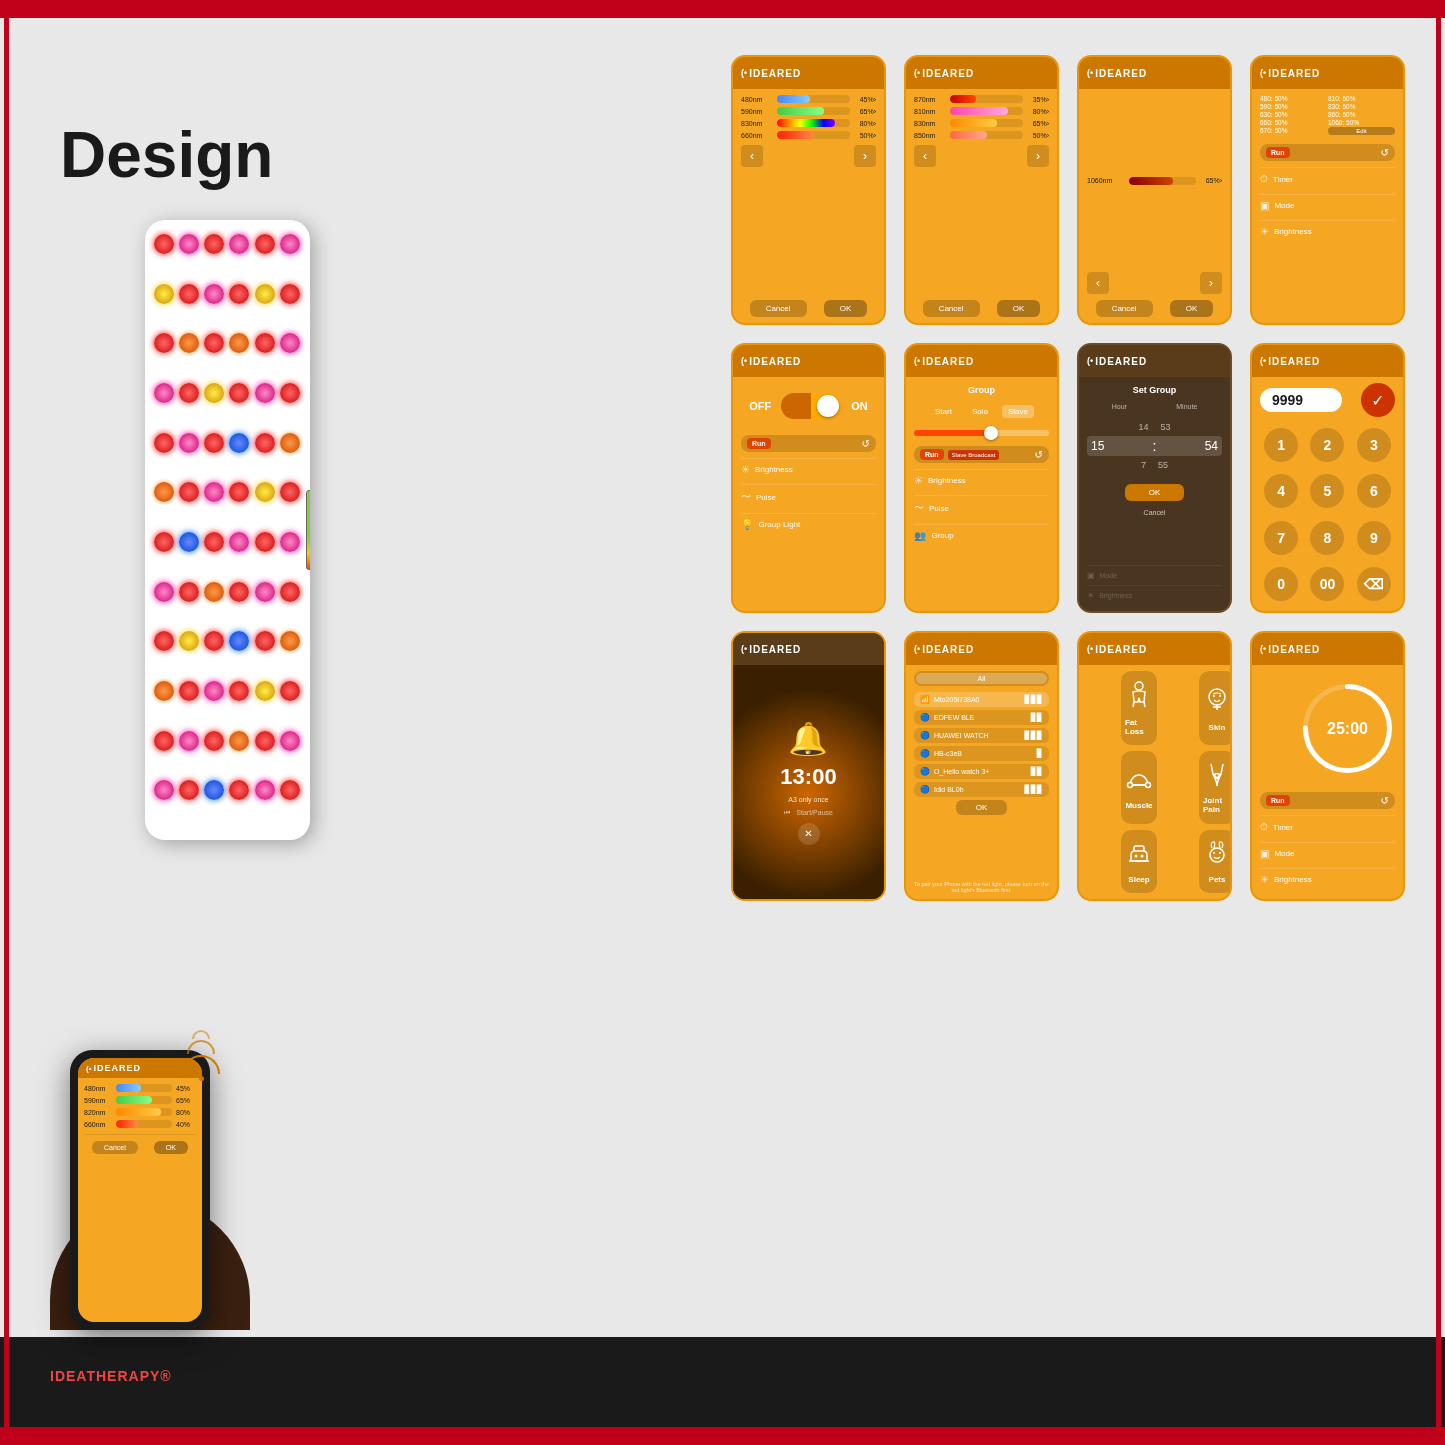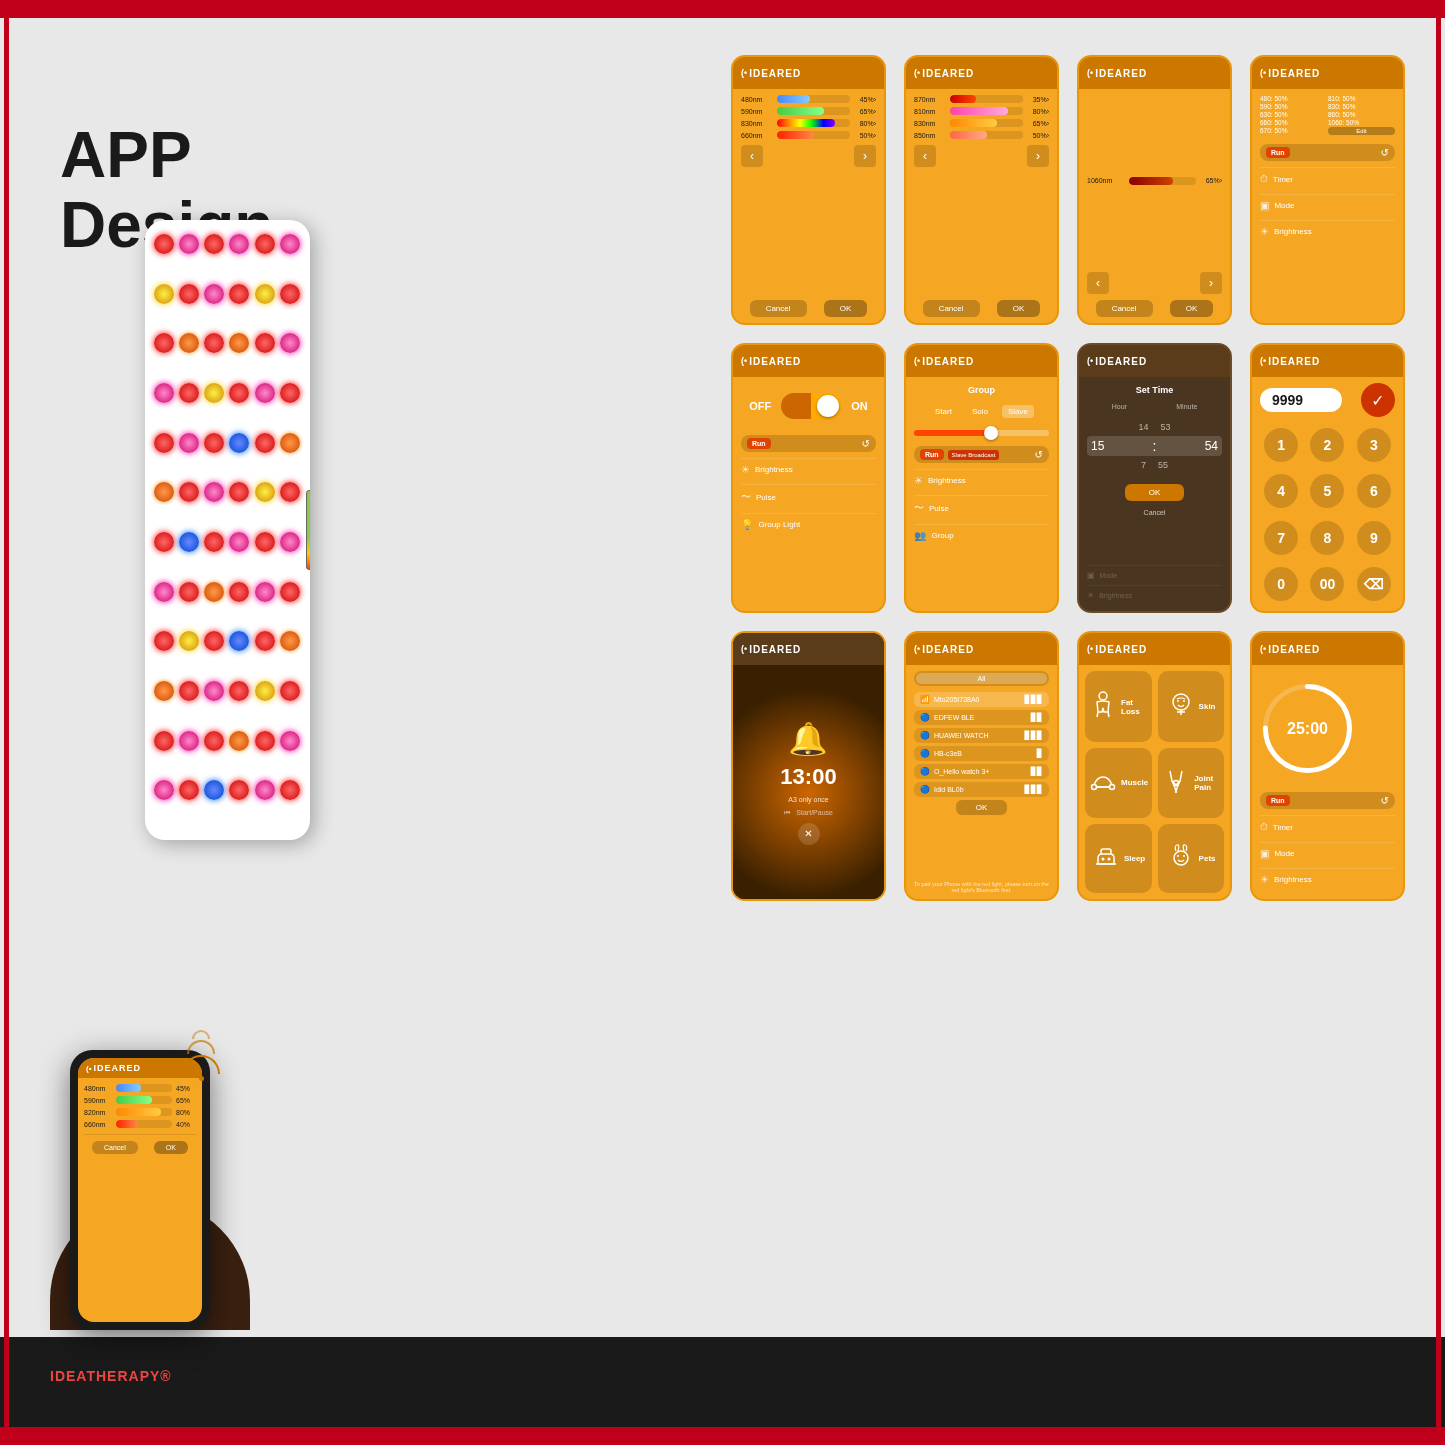--- a/index.html
+++ b/index.html
@@ -384,37 +384,38 @@
       display: grid;
       grid-template-columns: 1fr 1fr;
       gap: 6px;
       flex: 1;
       padding: 6px;
     }
     .mode-card {
       background: rgba(0,0,0,0.15);
       border-radius: 10px;
       display: flex;
-      flex-direction: row;
+      flex-direction: column;
       align-items: center;
       justify-content: center;
       gap: 4px;
       padding: 8px 4px;
+      margin-left: 36px;
     }
     .mode-label {
       font-size: 8px;
       color: white;
       font-weight: bold;
     }
 
     
     .timer-circle-container {
       display: flex;
       align-items: center;
-      justify-content: flex-start;
+      justify-content: flex-end;
       padding: 10px 0;
     }
 
     
     .screen-logo {
       display: flex;
       align-items: center;
       gap: 2px;
     }
     .screen-logo .bracket {
@@ -540,21 +541,20 @@
 
 <div class="bottom-bar"></div>
 
 <div class="footer">
   <div class="footer-logo">
     <span>IDEATHERAPY</span><span style="font-size:14px;vertical-align:super;">®</span>
   </div>
 </div>
 
 <div class="app-design-title">
-  <div>APP</div>
   <div>Design</div>
 </div>
 
 <div class="light-panel">
   <div class="led-grid">
 
     <div class="led led-red"></div>
     <div class="led led-pink"></div>
     <div class="led led-red"></div>
     <div class="led led-pink"></div>
@@ -941,21 +941,21 @@
   </div>
 
   <div class="app-screen dark-theme">
     <div class="screen-header dark">
       <div class="screen-logo">
         <span class="bracket">(•</span>
         <span class="name"> IDEARED</span>
       </div>
     </div>
     <div class="screen-body">
-      <div style="text-align:center;font-size:9px;color:white;font-weight:bold;padding:2px 0;">Set Time</div>
+      <div style="text-align:center;font-size:9px;color:white;font-weight:bold;padding:2px 0;">Set Group</div>
       <div style="display:flex;justify-content:space-around;font-size:7px;color:rgba(255,255,255,0.6);padding:2px 0;">
         <span>Hour</span>
         <span>Minute</span>
       </div>
       <div class="time-picker">
         <div class="time-row">
           <span>14</span>
           <span class="time-colon"> </span>
           <span>53</span>
         </div>

